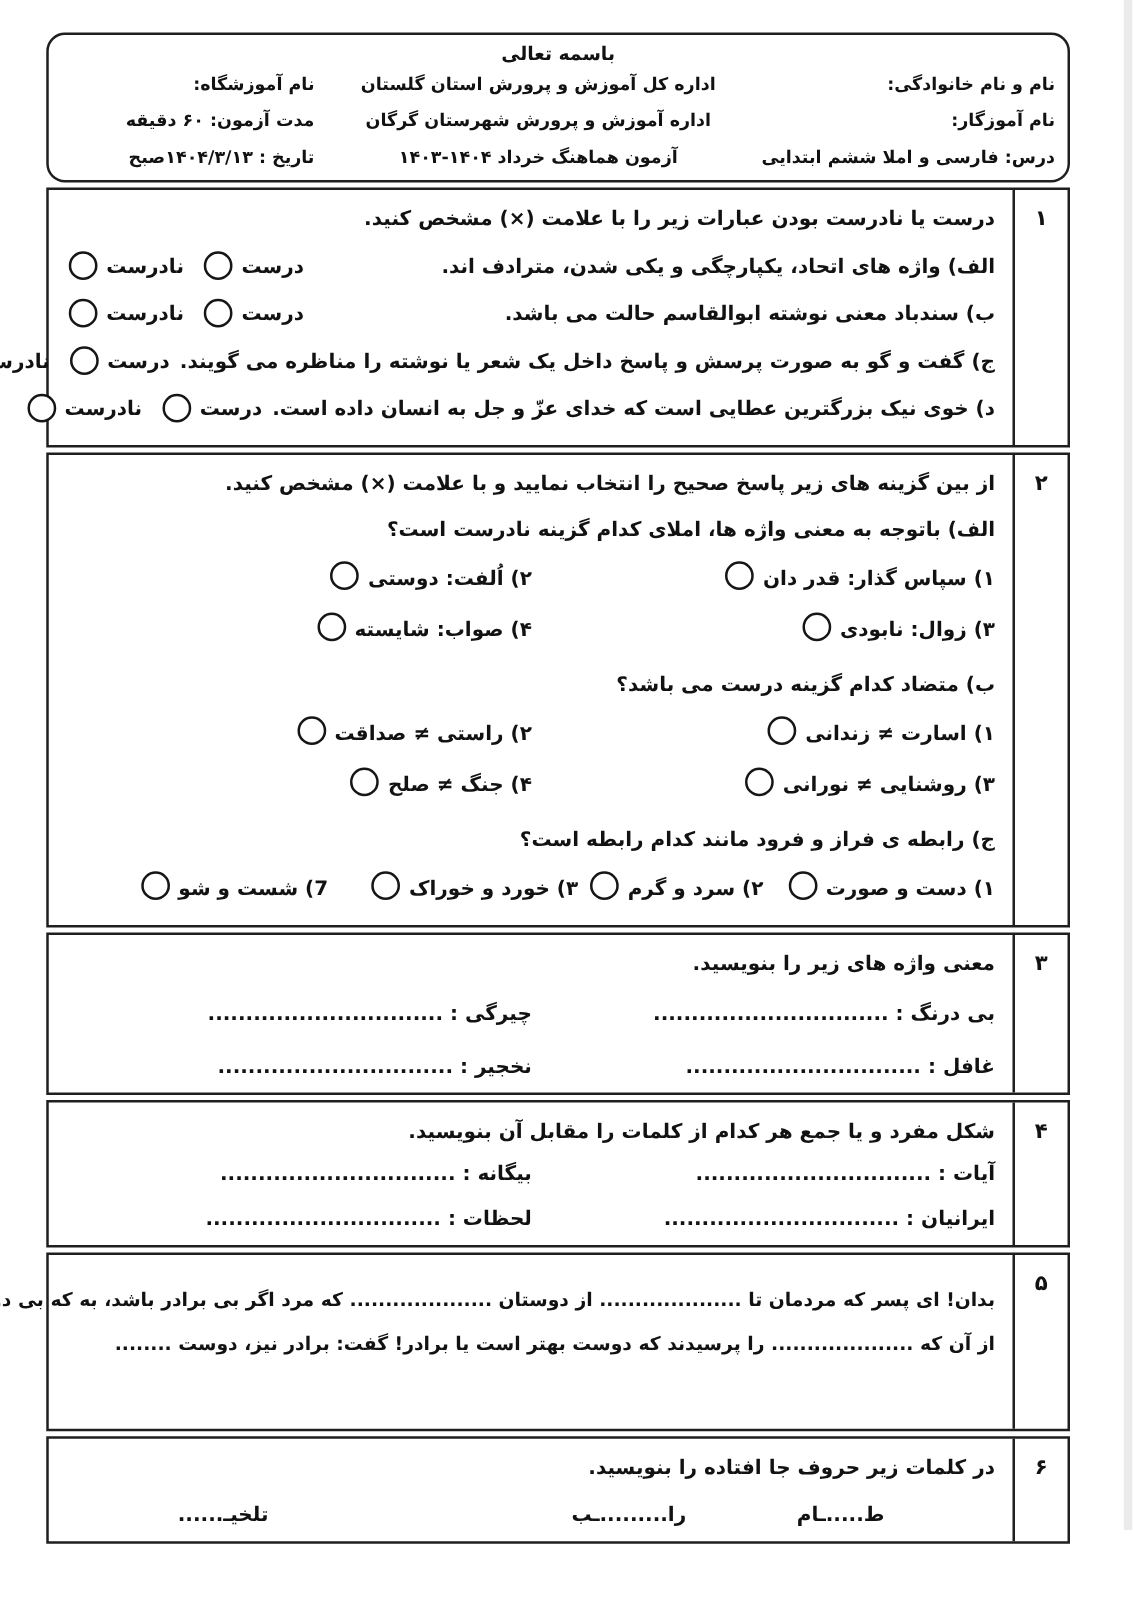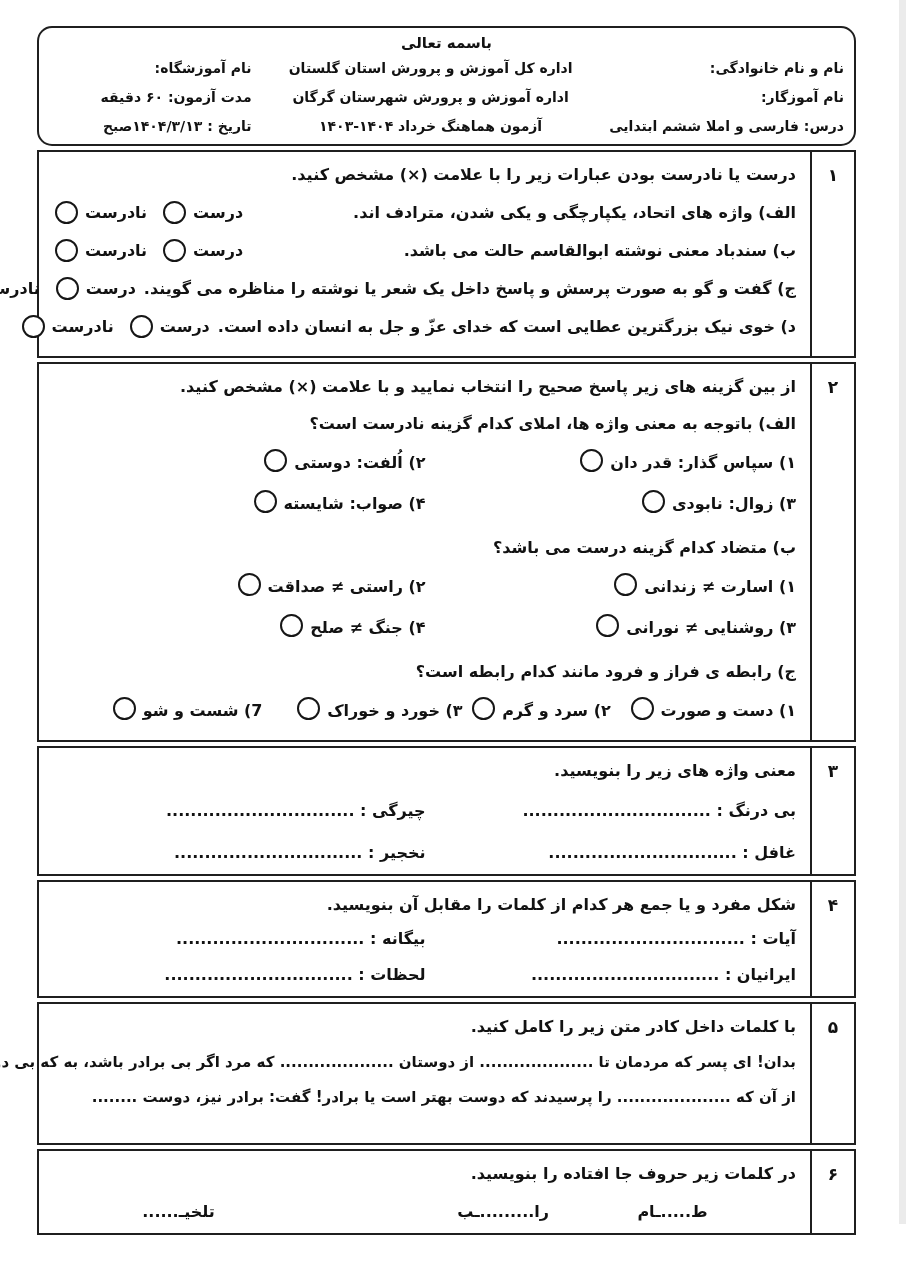--- a/index.html
+++ b/index.html
@@ -186,21 +186,20 @@
         <span class="fill">بیگانه : ...............................</span>
         <span class="fill">ایرانیان : ...............................</span>
         <span class="fill">لحظات : ...............................</span>
       </div>
     </div>
   </section>
 
   <section class="box q h-q5">
     <div class="qnum">۵</div>
     <div class="qbody">
-      <div class="qtitle">با کلمات داخل کادر متن زیر را کامل کنید.</div>
       <div class="q5line">بدان! ای پسر که مردمان تا .................... از دوستان .................... که مرد اگر بی برادر باشد، به که بی دوست.</div>
       <div class="q5line">از آن که .................... را پرسیدند که دوست بهتر است یا برادر! گفت: برادر نیز، دوست ........</div>
     </div>
   </section>
 
   <section class="box q h-q6">
     <div class="qnum">۶</div>
     <div class="qbody">
       <div class="qtitle">در کلمات زیر حروف جا افتاده را بنویسید.</div>
       <div class="grid3">

